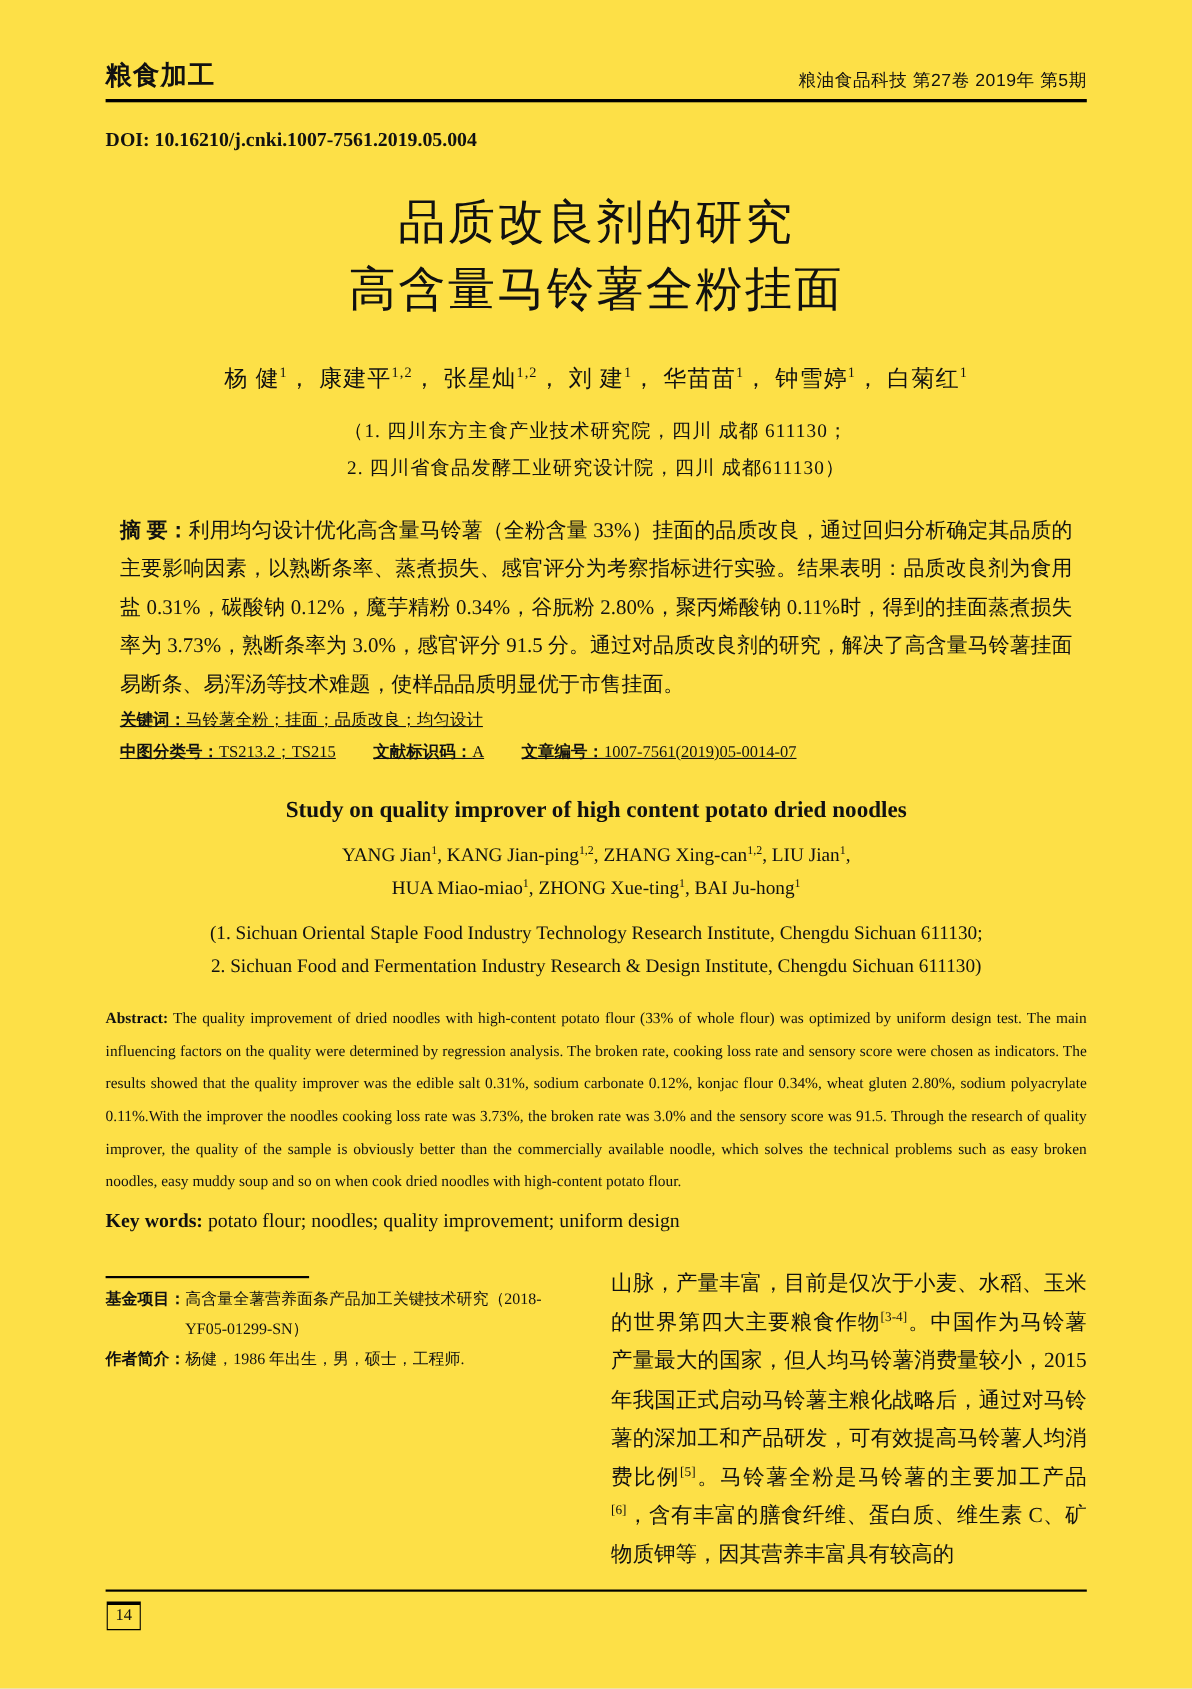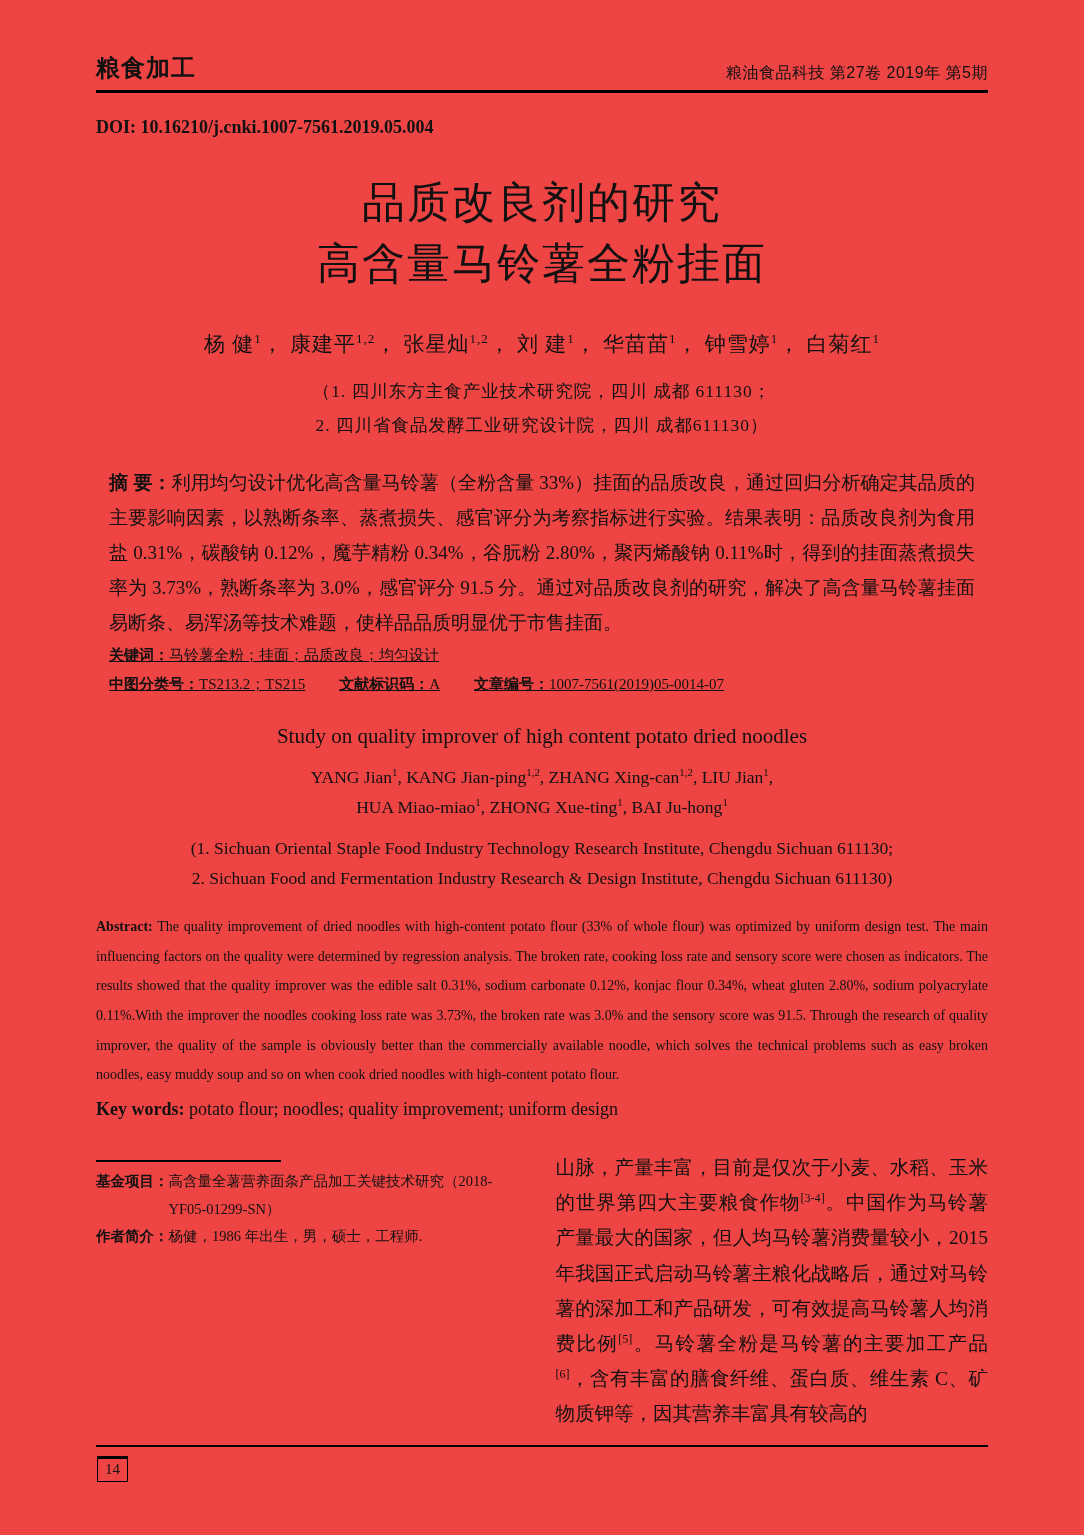--- a/index.html
+++ b/index.html
@@ -1,19 +1,19 @@
 <!DOCTYPE html>
 <html><head>
 <meta charset="utf-8">
 <style>
   * { margin: 0; padding: 0; box-sizing: border-box; }
   html, body { background: #e8e8e8; }
   .page {
     width: 1084px; height: 1535px;
-    background: #ef4444;
+    background: #fde047;
     color: #111;
     font-family: "Liberation Serif", "DejaVu Serif", serif;
     padding: 52px 96px 0 96px;
     position: relative;
     overflow: hidden;
   }
   
   .journal-header {
     display: flex; justify-content: space-between; align-items: flex-end;
     border-bottom: 3px solid #000; padding-bottom: 6px;
@@ -32,21 +32,21 @@
   .authors-line { margin-top: 36px; text-align: center; font-size: 21px; letter-spacing: 1px; }
   .authors-line sup, .en-authors sup { font-size: 0.62em; }
   .affiliations { margin-top: 16px; text-align: center; font-size: 17.5px; line-height: 1.95; letter-spacing: 1px; }
   
   .cn-abstract-block { margin-top: 24px; padding: 0 13px; font-size: 19px; line-height: 1.84; text-align: justify; }
   .cn-abstract-block .lbl { font-family: "Liberation Sans", "DejaVu Sans", sans-serif; font-weight: bold; }
   .meta-line { padding: 0 13px; font-size: 15px; line-height: 1.84; text-decoration: underline; }
   .meta-line .lbl { font-family: "Liberation Sans", "DejaVu Sans", sans-serif; font-weight: bold; }
   .meta-gap { display: inline-block; width: 34px; }
   
-  .en-title { margin-top: 26px; text-align: center; font-weight: normal; font-size: 21px; }
+  .en-title { margin-top: 26px; text-align: center; font-weight: bold; font-size: 21px; }
   .en-authors { margin-top: 14px; text-align: center; font-size: 17.5px; line-height: 1.7; }
   .en-affiliations { margin-top: 10px; text-align: center; font-size: 17.5px; line-height: 1.75; }
   .en-abstract { margin-top: 18px; font-size: 14px; line-height: 2.12; text-align: justify; }
   .en-abstract .lbl, .en-keywords .lbl { font-weight: bold; }
   .en-keywords { font-size: 18px; line-height: 2.12; }
   
   .body-columns { margin-top: 22px; display: flex; gap: 27px; }
   .col { flex: 1 1 0; font-size: 19.5px; line-height: 1.8; text-align: justify; }
   .col p.indent { text-indent: 2em; }
   .col sup { font-size: 0.62em; }

